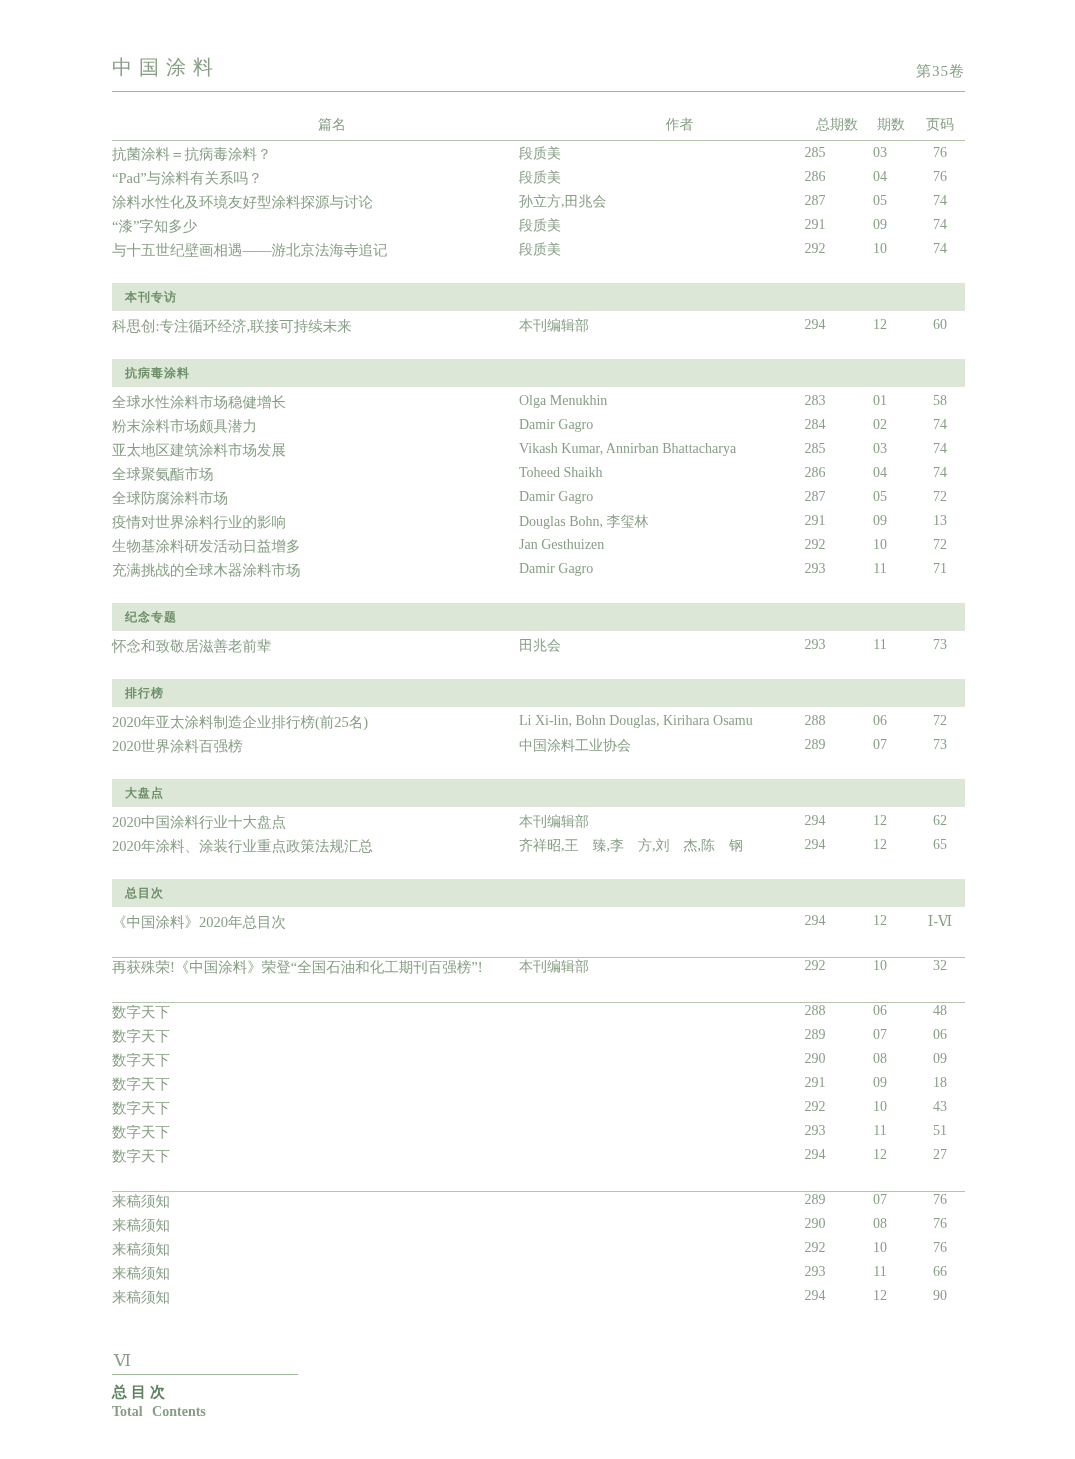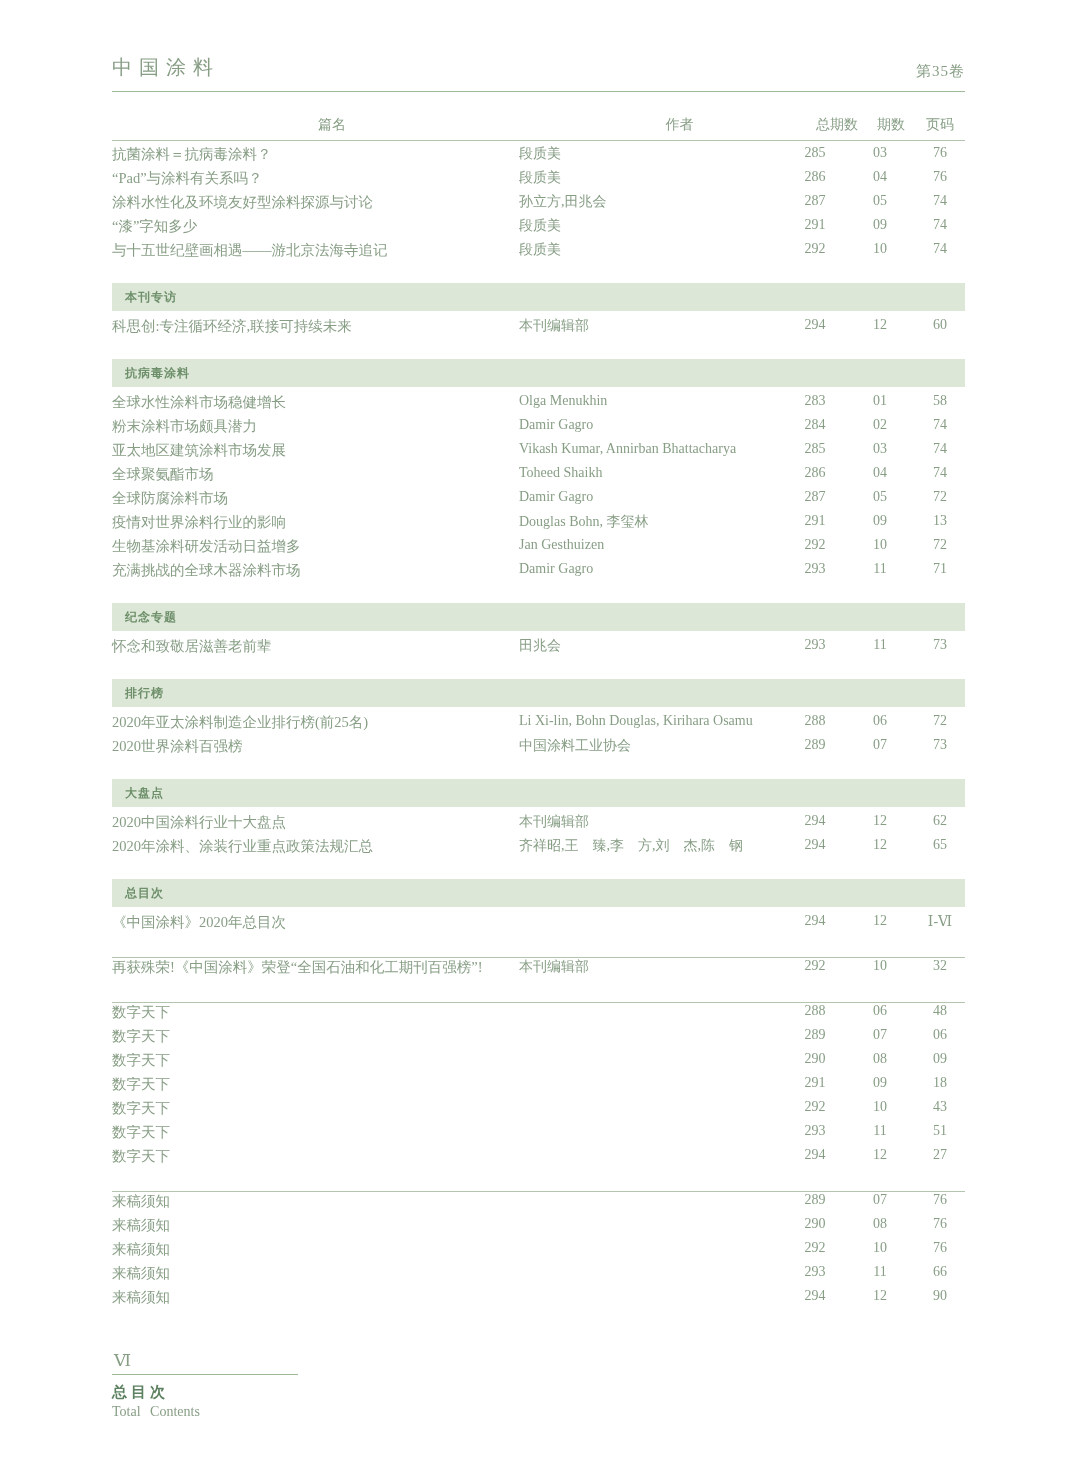--- a/index.html
+++ b/index.html
@@ -39,21 +39,21 @@
     letter-spacing:1px;
   }
   .group.separated{margin-top:20px;border-top:1px solid var(--rule);padding-top:0;}
   .group{margin:0;}
   #sections{margin-top:4px;}
   
   .page-footer{margin-top:38px;}
   .footer-page-number{font-size:17px;color:var(--accent-text);letter-spacing:1px;padding-left:2px;}
   .footer-rule{width:186px;border-bottom:1.5px solid var(--header-rule);margin-top:3px;}
   .footer-cn{margin-top:8px;font-size:15px;font-weight:bold;color:var(--footer-heading);letter-spacing:4px;}
-  .footer-en{margin-top:2px;font-size:14px;font-weight:normal;color:var(--accent-text);word-spacing:6px;}
+  .footer-en{margin-top:2px;font-size:14px;font-weight:bold;color:var(--accent-text);word-spacing:6px;}
 </style>
 </head>
 <body style="--accent-text: #879e85; --banner-bg: #dde7d7; --banner-text: #6d8f6a; --rule: #b3c6ad; --header-rule: #9eb899; --footer-heading: #5d8160;">
 
 <div class="page">
 
   <div class="page-header">
     <span class="journal-title">中国涂料</span>
     <span class="volume">第35卷</span>
   </div>

